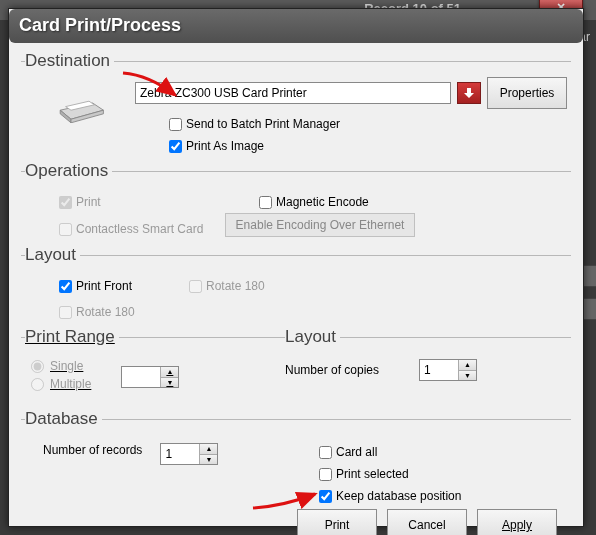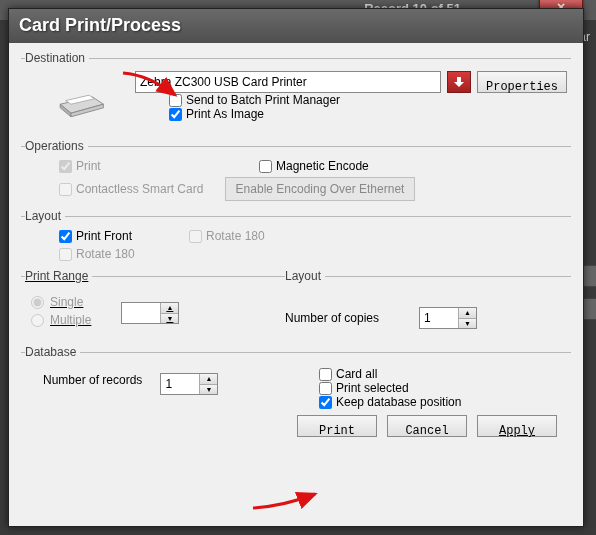--- a/index.html
+++ b/index.html
@@ -40,34 +40,35 @@
     box-shadow: 0 0 8px rgba(0,0,0,.6);
   }
   .titlebar {
     height: 34px;
     background: linear-gradient(#6a6a6a,#4f4f4f);
     color: #fff;
     font-size: 18px;
     font-weight: bold;
     padding: 6px 10px 0 10px;
     text-shadow: 1px 1px 2px rgba(0,0,0,.5);
+    border-radius: 6px;
   }
   .content {
     padding: 8px 12px 6px 12px;
   }
   fieldset {
     border: none;
     border-top: 1px solid #b8b8b8;
     margin: 0 0 6px 0;
     padding: 6px 4px 2px 4px;
   }
   legend {
     padding: 0 4px 0 0;
     color: #444;
-    font-size: 12px;
+    font-size: 17px;
   }
   .dest-body { display: flex; }
   .printer-icon {
     width: 110px; height: 60px;
     display: flex; align-items: flex-start; justify-content: center;
     padding-top: 6px;
   }
   .printer-icon svg { width: 54px; height: 40px; }
   .dest-right { flex: 1; }
   .printer-row { display: flex; gap: 6px; align-items: center; }
@@ -80,30 +81,29 @@
     display: flex; align-items: center;
   }
   .red-btn {
     width: 24px; height: 22px;
     background: linear-gradient(#d43a3a,#a42020);
     border: 1px solid #7a1a1a;
     display: flex; align-items: center; justify-content: center;
     color: #fff;
   }
   .btn {
-    height: 22px;
+    height: 32px;
     background: linear-gradient(#f6f6f6,#e0e0e0);
     border: 1px solid #8a8a8a;
     font-size: 12px;
     padding: 8px 8px;
     cursor: pointer;
     min-width: 80px;
-    font-family: Liberation Mono, monospace;
-  }
-  .chk-line { display: flex; align-items: center; gap: 4px; margin-top: 0; padding-left: 34px; }
+  }
+  .chk-line { display: flex; align-items: center; gap: 4px; margin-top: 8px; padding-left: 34px; }
   input[type=checkbox], input[type=radio] {
     width: 13px; height: 13px; margin: 0;
   }
   .disabled { color: #9a9a9a; }
   .ops-grid {
     display: grid;
     grid-template-columns: 200px 1fr;
     row-gap: 4px;
     align-items: center;
   }
@@ -130,21 +130,21 @@
   .spinner-wrap input {
     border: none; width: 38px; padding: 0 4px; font-size: 12px; outline: none;
   }
   .spin-btns { display: flex; flex-direction: column; width: 18px; }
   .spin-btns button {
     flex: 1; border: none; border-left: 1px solid #aaa;
     background: linear-gradient(#f4f4f4,#dcdcdc);
     font-size: 7px; line-height: 1; padding: 0; cursor: pointer;
   }
   .spin-btns button:first-child { border-bottom: 1px solid #aaa; }
-  .copies-row { display: flex; align-items: center; gap: 40px; margin-top: 18px; }
+  .copies-row { display: flex; align-items: center; gap: 40px; margin-top: 6px; }
   .db-row { display: flex; align-items: flex-start; }
   .db-left { width: 260px; display: flex; gap: 18px; padding-top: 8px; padding-left: 18px;}
   .db-right { flex: 1; padding-top: 2px; }
   .footer { display: flex; justify-content: flex-end; gap: 10px; padding: 6px 10px 0 0; }
   .arrow1 {
     position: absolute; top: 60px; left: 110px; pointer-events: none;
   }
   .arrow2 {
     position: absolute; bottom: 10px; left: 240px; pointer-events: none;
   }

